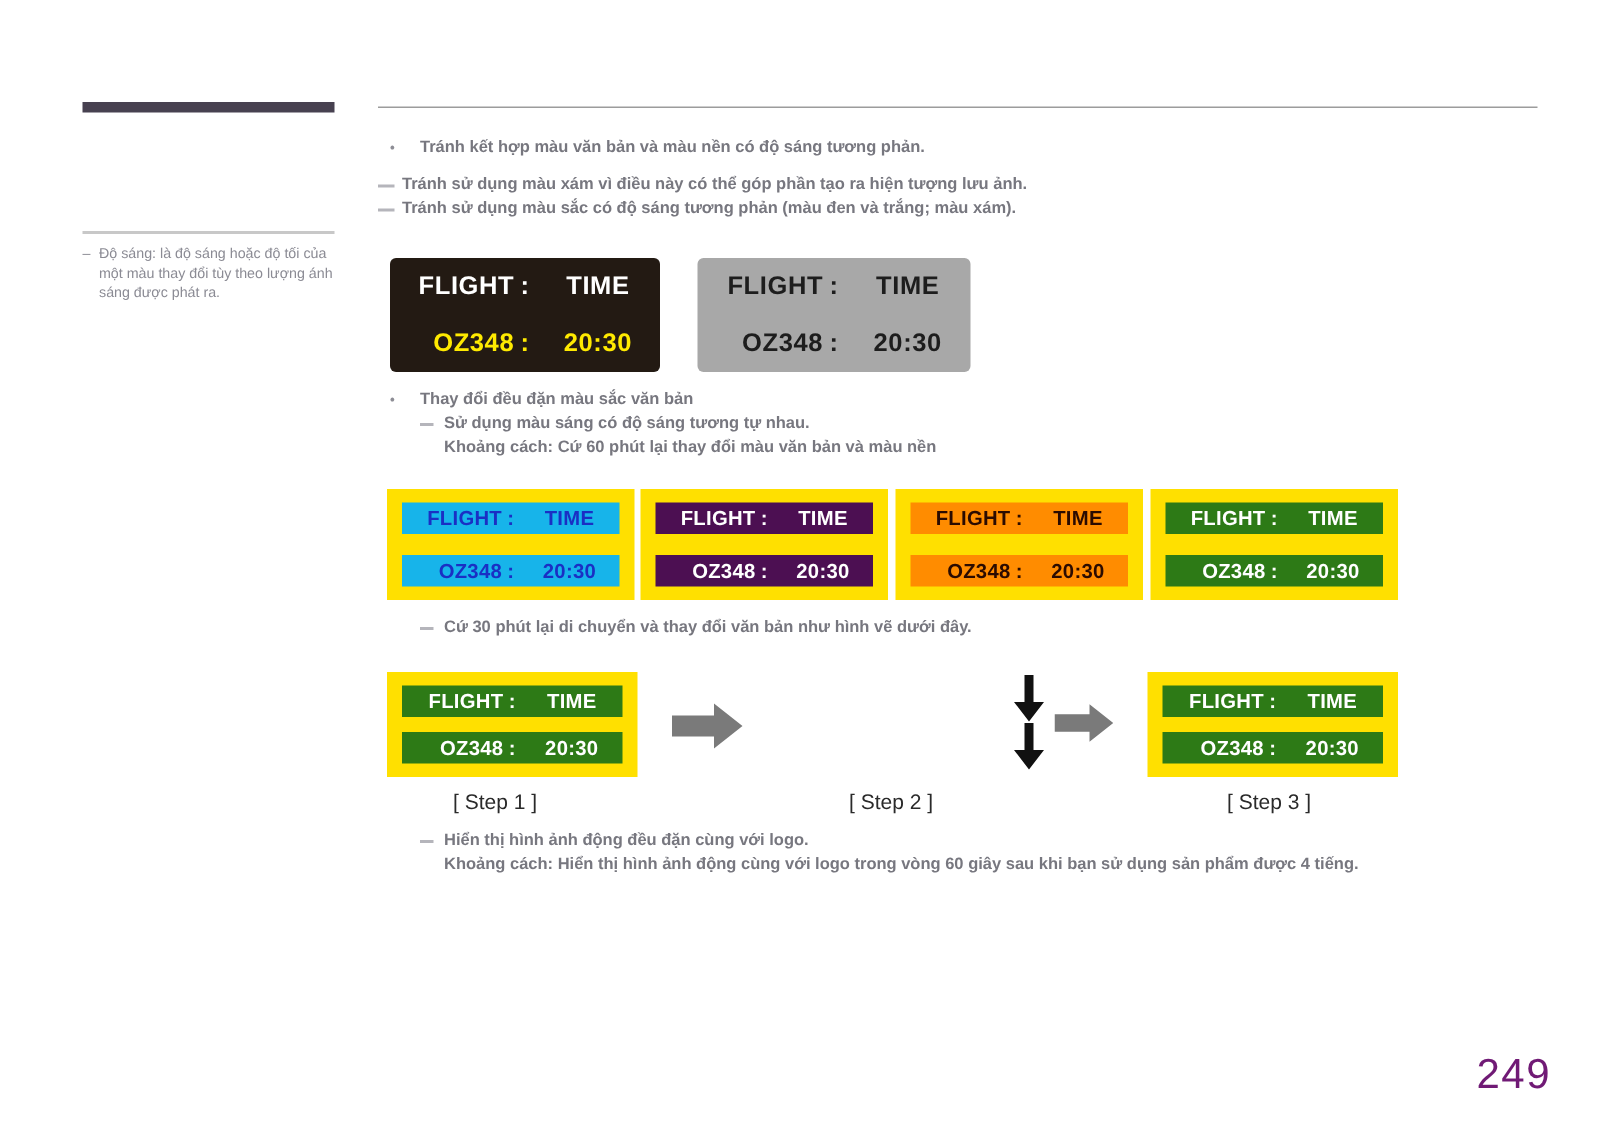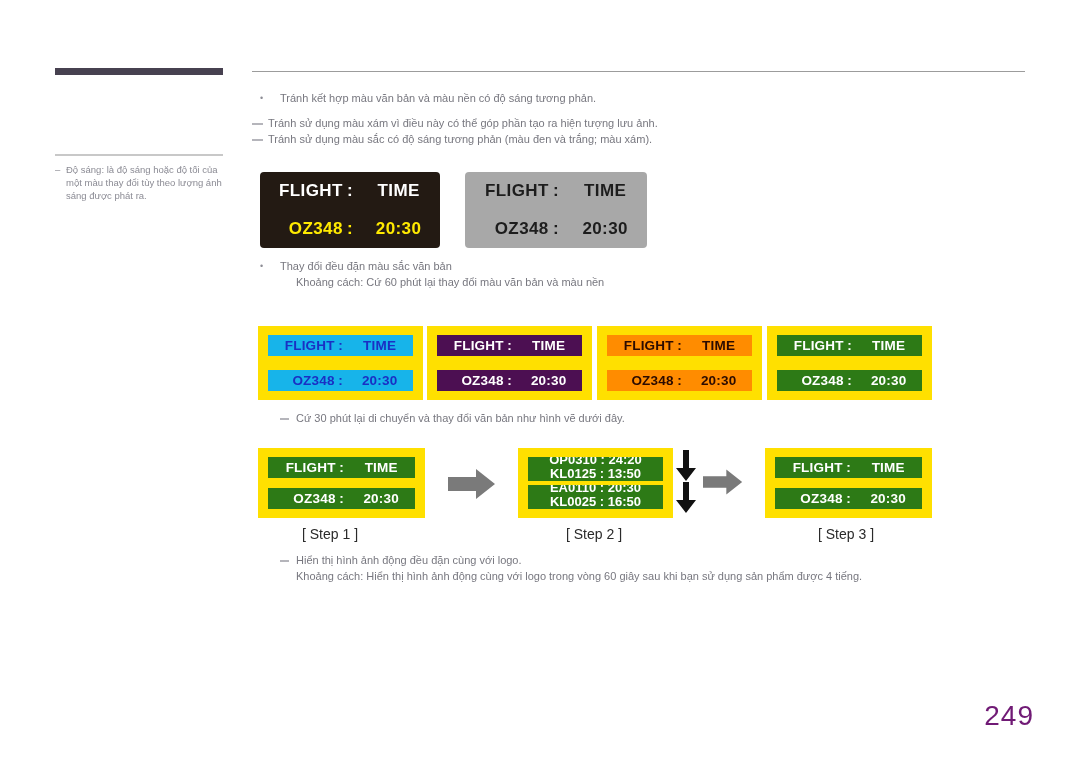--- a/index.html
+++ b/index.html
@@ -19,21 +19,21 @@
 
   
   .note-rule{position:absolute;left:55px;top:154px;width:168px;height:2px;background:#c8c8c8;}
   .note{position:absolute;left:55px;top:163px;width:180px;
         font-size:9.5px;line-height:13px;color:#8b8b94;}
   .note .dash{position:absolute;left:0;top:0;}
   .note .body{display:block;margin-left:11px;}
 
   
   .col{position:absolute;left:252px;top:90px;width:780px;}
-  .line{position:relative;font-size:11px;line-height:16px;color:#77777f;white-space:nowrap;}
+  .line{position:relative;font-size:11px;line-height:16px;color:#77777f;white-space:nowrap;font-weight:bold;}
   .line.bullet{padding-left:28px;}
   .line.bullet:before{content:"\2022";position:absolute;left:8px;top:0;font-size:9px;color:#8d8d95;}
   .line.dash1{padding-left:0px;}
   .line.dash1:before{content:"";position:absolute;left:0px;top:8px;width:11px;height:1.5px;background:#b5b5bb;}
   .line.dash1 span{margin-left:16px;}
   .line.sub{padding-left:44px;}
   .line.sub:before{content:"";position:absolute;left:28px;top:8px;width:9px;height:1.5px;background:#b5b5bb;}
   .line.subtext{padding-left:44px;}
 
   
@@ -128,20 +128,21 @@
     </div>
     <div class="row">
       <span class="c-fl">OZ348</span>
       <span class="c-sep">:</span>
       <span class="c-tm">20:30</span>
     </div>
   </div>
 
   <div style="position:absolute;left:252px;top:258px;width:780px;">
     <div class="line bullet">Thay đổi đều đặn màu sắc văn bản</div>
+    <div class="line sub">Sử dụng màu sáng có độ sáng tương tự nhau.</div>
     <div class="line subtext">Khoảng cách: Cứ 60 phút lại thay đổi màu văn bản và màu nền</div>
   </div>
 
   <div class="panel y" id="p2a">
     <div class="inner">
       <div class="row">
         <span class="c-fl">FLIGHT</span>
         <span class="c-sep">:</span>
         <span class="c-tm">TIME</span>
       </div>
@@ -214,32 +215,20 @@
         <span class="c-sep">:</span>
         <span class="c-tm">20:30</span>
       </div>
     </div>
   </div>
 
   <svg class="gray-arrow" style="left:448px;top:468px;" width="48" height="32" viewBox="0 0 48 32">
     <polygon points="0,9 28,9 28,1 47,16 28,31 28,23 0,23" fill="#7a7a7a"></polygon>
   </svg>
 
-  <div class="panel y" id="p3b">
-    <div class="inner">
-      <div class="scrollbox sb1">
-        <div class="l l1">OP0310 : 24:20</div>
-        <div class="l l2">KL0125 : 13:50</div>
-      </div>
-      <div class="scrollbox sb2">
-        <div class="l l1">EA0110 : 20:30</div>
-        <div class="l l2">KL0025 : 16:50</div>
-      </div>
-    </div>
-  </div>
 
   <svg style="position:absolute;left:676px;top:450px;" width="20" height="32" viewBox="0 0 20 32">
     <polygon points="7,0 13,0 13,18 20,18 10,31 0,18 7,18" fill="#111111"></polygon>
   </svg>
   <svg style="position:absolute;left:676px;top:482px;" width="20" height="32" viewBox="0 0 20 32">
     <polygon points="7,0 13,0 13,18 20,18 10,31 0,18 7,18" fill="#111111"></polygon>
   </svg>
 
   <svg class="gray-arrow" style="left:703px;top:468px;" width="40" height="28" viewBox="0 0 48 32">
     <polygon points="0,9 28,9 28,1 47,16 28,31 28,23 0,23" fill="#7a7a7a"></polygon>

